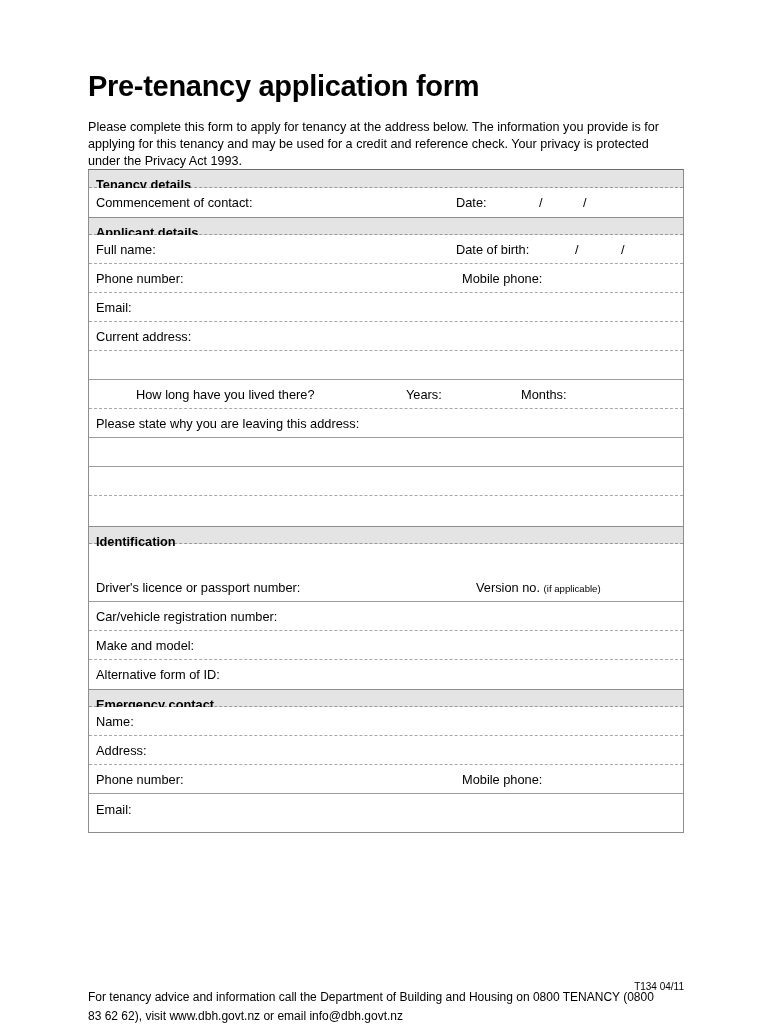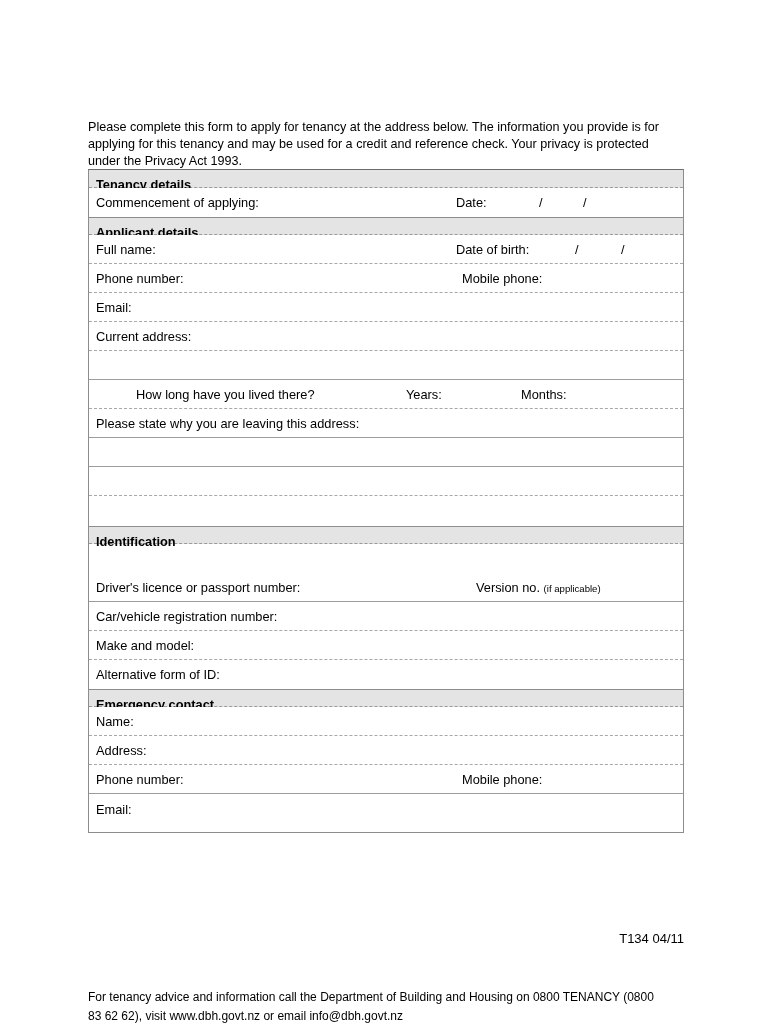--- a/index.html
+++ b/index.html
@@ -148,41 +148,42 @@
     left: 88px;
     top: 952px;
     width: 580px;
     font-size: 12px;
     line-height: 19px;
     margin-top: 36px;
   }
   .footer-code {
     position: absolute;
     left: 88px;
-    top: 931px;
+    top: 981px;
     width: 596px;
     text-align: right;
-    font-size: 13px;
+    font-size: 10px;
   }
 </style>
 </head>
 <body>
 
 <div class="page">
 
+  <h1 class="title">Pre-tenancy application form</h1>
 
   <p class="intro">Please complete this form to apply for tenancy at the address below.  The information you provide is for applying for this tenancy and may be used for a credit and reference check. Your privacy is protected under the Privacy Act 1993.</p>
 
   <div class="form-table">
 
     <div class="row section-head first cellpad">Tenancy details</div>
 
 
     <div class="row data-row sep-none slashes">
-      <span class="lbl cellpad" style="left:0;">Commencement of applying:</span>
+      <span class="lbl cellpad" style="left:0;">Commencement of contact:</span>
       <span class="lbl col-date">Date:</span>
       <span class="s1">/</span>
       <span class="s2">/</span>
     </div>
 
     <div class="row section-head cellpad">Applicant details</div>
 
     <div class="row data-row sep-dashed slashes2">
       <span class="lbl cellpad" style="left:0;">Full name:</span>
       <span class="lbl col-dob">Date of birth:</span>

